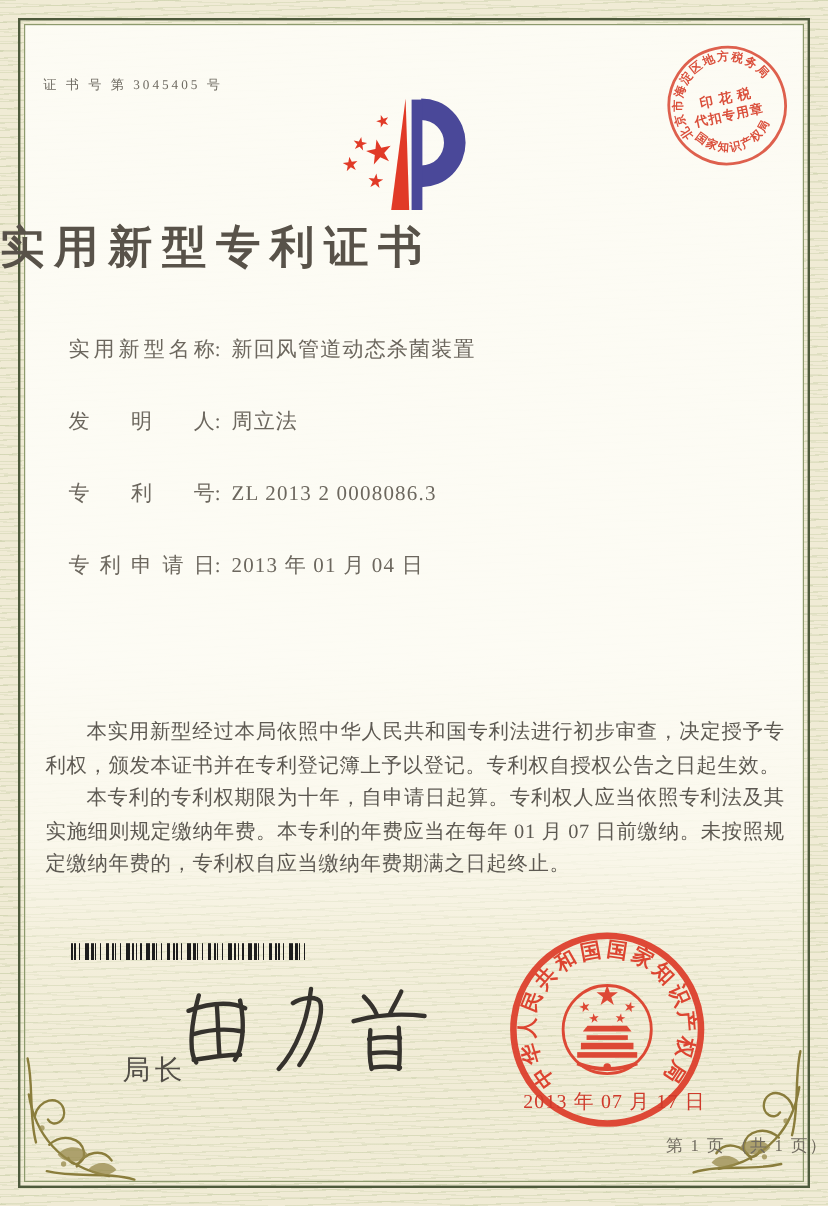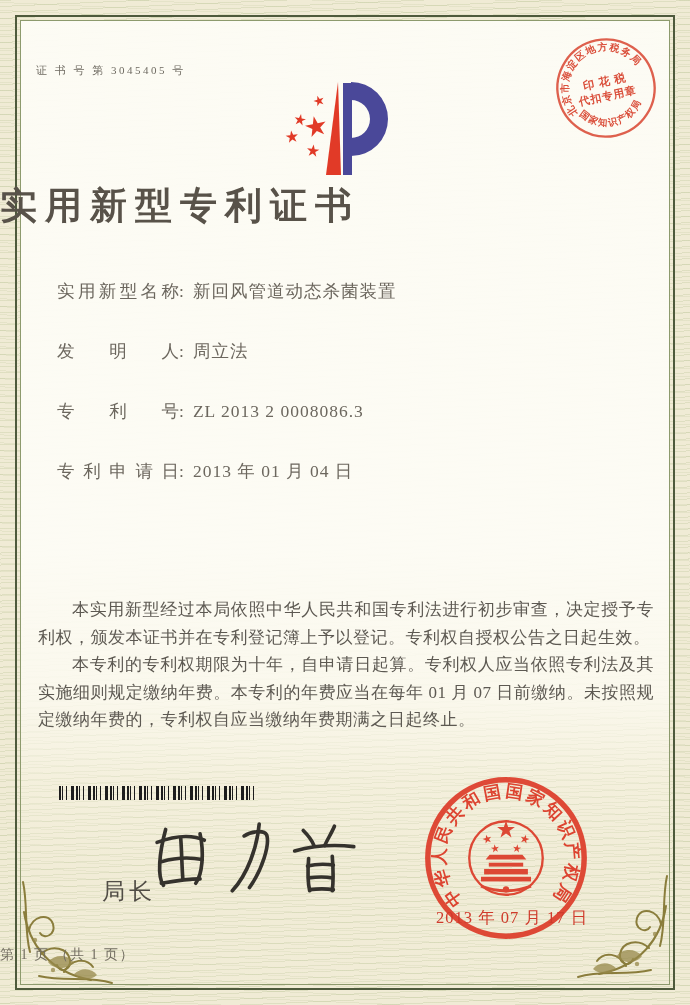--- a/index.html
+++ b/index.html
@@ -43,21 +43,21 @@
   .barcode{left:59px;top:786px;width:196px;height:14px;
     background:repeating-linear-gradient(90deg,
       #1d1d1d 0 2px, rgba(0,0,0,0) 2px 3px,
       #1d1d1d 3px 4px, rgba(0,0,0,0) 4px 7px,
       #1d1d1d 7px 8px, rgba(0,0,0,0) 8px 12px,
       #1d1d1d 12px 15px, rgba(0,0,0,0) 15px 17px);}
   .sig-label{left:102px;top:860px;font-size:23px;letter-spacing:4px;color:#514d46;margin-top:16px;}
   .signature-svg{left:142px;top:810px;width:215px;height:97px;}
   .seal{left:420px;top:772px;width:172px;height:172px;z-index:5;}
   .seal-date{left:436px;top:907px;font-size:16.5px;letter-spacing:1px;color:#cf3a2b;z-index:6;white-space:nowrap;}
-  .footer{left:0;top:946px;width:100%;text-align:left;font-size:14px;letter-spacing:1.5px;color:#716c60;}
+  .footer{left:0;top:946px;width:100%;text-align:right;font-size:14px;letter-spacing:1.5px;color:#716c60;}
   .flourish{z-index:3;width:95px;height:115px;}
   .flourish-left{left:19px;top:874px;}
   .flourish-right{right:19px;top:868px;transform:scaleX(-1);}
 </style>
 </head>
 <body>
 
 <div class="waves"></div>
 <div class="paper"></div>
 <div class="frame"></div>

